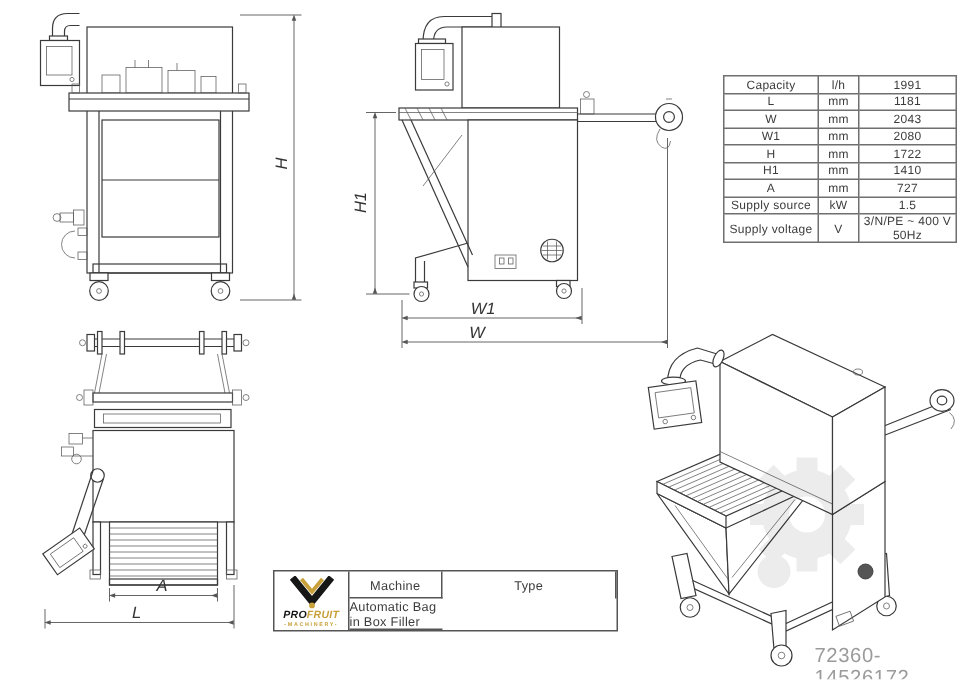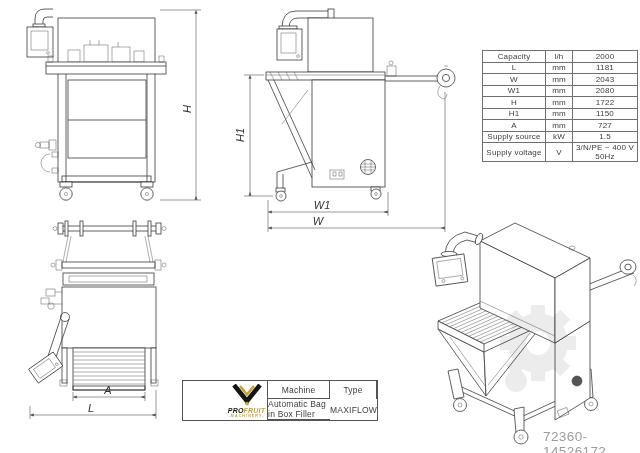--- a/index.html
+++ b/index.html
@@ -7,22 +7,22 @@
          font-family:"Liberation Sans",sans-serif;color:#3c3c3c;}
   .view{position:absolute;}
   svg{display:block;}
   
   .spec{position:absolute;left:482px;top:50px;border-collapse:collapse;table-layout:fixed;}
   .spec td{border:1px solid #6f6f6f;font-size:8px;line-height:1.15;text-align:center;
            vertical-align:middle;padding:0;height:10.5px;color:#3c3c3c;letter-spacing:.2px;margin-top:13px;}
   .spec td.c1{width:62px;} .spec td.c2{width:26px;} .spec td.c3{width:64px;}
   .spec tr.tall td{height:17px;}
   
-  .tblock{position:absolute;left:182px;top:380px;width:196px;height:41px;display:flex;
-          border:1px solid #555;background:#fff;box-sizing:border-box;padding-left:43px;}
+  .tblock{position:absolute;left:182px;top:380px;width:230px;height:41px;display:flex;
+          border:1px solid #555;background:#fff;box-sizing:border-box;}
   .tblock .logo-cell{width:50px;border-right:1px solid #555;display:flex;flex-direction:column;
           align-items:center;justify-content:center;box-sizing:border-box;padding-top:1px;}
   .tblock .grid{flex:1;display:grid;grid-template-columns:62px 1fr;grid-template-rows:1fr 1fr;}
   .tblock .cell{display:flex;align-items:center;justify-content:center;font-size:8.5px;
           letter-spacing:.2px;box-sizing:border-box;}
   .tblock .cell.lab{border-right:1px solid #555;}
   .tblock .cell.top{border-bottom:1px solid #555;}
   .brand{font-size:7px;font-weight:bold;font-style:italic;letter-spacing:.2px;line-height:1;margin-top:1px;}
   .brand .pro{color:#161616;} .brand .fruit{color:#c9a13b;}
   .brand-sub{font-size:3.6px;color:#c9a13b;letter-spacing:1.1px;font-weight:bold;line-height:1;margin-top:1px;}
@@ -184,21 +184,21 @@
         <text class="dimtxt" x="100" y="223" text-anchor="middle">W</text>
       </g>
     </svg>
   </div>
 
   <table class="spec">
     <tbody>
       <tr>
           <td class="c1">Capacity</td>
           <td class="c2">l/h</td>
-          <td class="c3">2000</td>
+          <td class="c3">1991</td>
         </tr>
       <tr>
           <td class="c1">L</td>
           <td class="c2">mm</td>
           <td class="c3">1181</td>
         </tr>
       <tr>
           <td class="c1">W</td>
           <td class="c2">mm</td>
           <td class="c3">2043</td>
@@ -209,21 +209,21 @@
           <td class="c3">2080</td>
         </tr>
       <tr>
           <td class="c1">H</td>
           <td class="c2">mm</td>
           <td class="c3">1722</td>
         </tr>
       <tr>
           <td class="c1">H1</td>
           <td class="c2">mm</td>
-          <td class="c3">1150</td>
+          <td class="c3">1410</td>
         </tr>
       <tr>
           <td class="c1">A</td>
           <td class="c2">mm</td>
           <td class="c3">727</td>
         </tr>
       <tr>
           <td class="c1">Supply source</td>
           <td class="c2">kW</td>
           <td class="c3">1.5</td>
@@ -323,21 +323,20 @@
         <path d="M8,2 L15,10.5 L22,2" stroke="#c9a13b" stroke-width="2.6" fill="none"></path>
         <circle cx="15" cy="19.6" r="1.9" fill="#c9a13b"></circle>
       </svg>
       <div class="brand"><span class="pro">PRO</span><span class="fruit">FRUIT</span></div>
       <div class="brand-sub">-MACHINERY-</div>
     </div>
     <div class="grid">
       <div class="cell lab top">Machine</div>
       <div class="cell lab">Type</div>
       <div class="cell top">Automatic Bag in Box Filler</div>
-      <div class="cell">MAXIFLOW</div>
     </div>
   </div>
 
   <div class="view" style="left:420px;top:213px;">
     <svg width="220" height="240" viewBox="0 0 220 240">
       <g>
         <polygon class="lnf" points="33,170 99,200 99,205 33,175"></polygon>
         <polygon class="lnf" points="99,205 168,173 168,178 99,210"></polygon>
         <polygon class="lnf" points="28,158 38,156 44,184 34,186"></polygon>
         <polygon class="lnf" points="94,196 104,194 104,218 96,220"></polygon>

